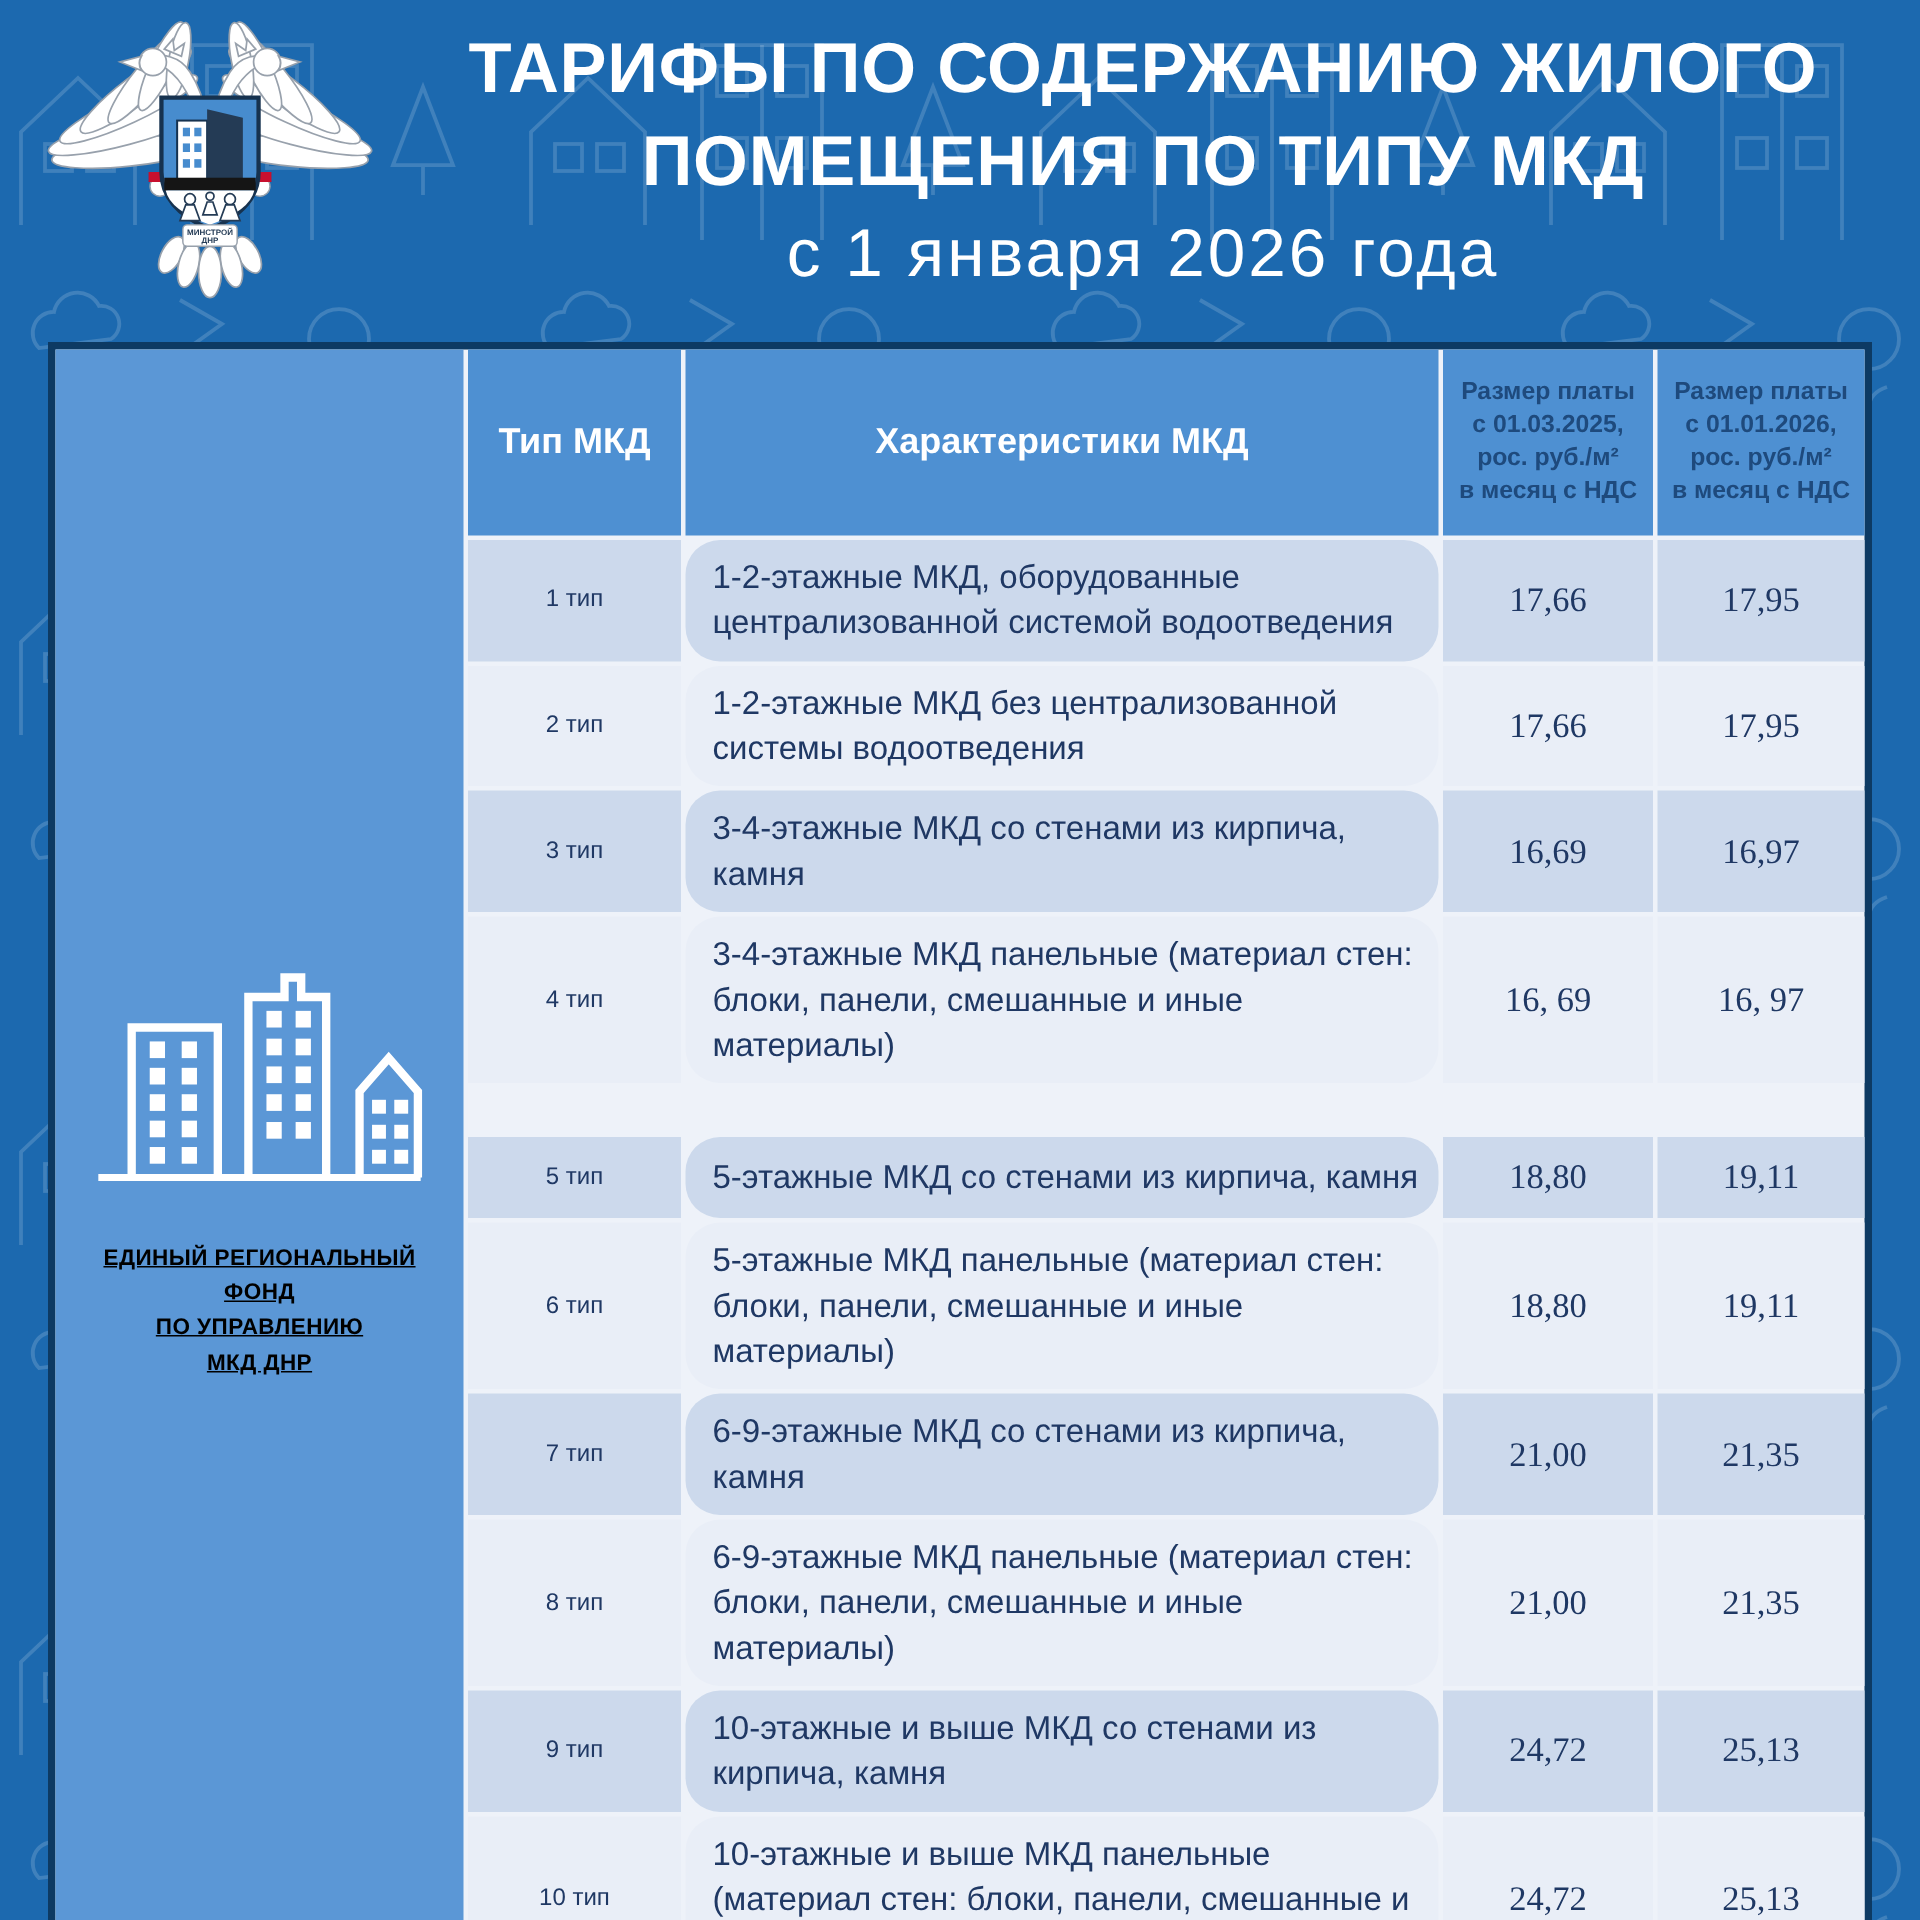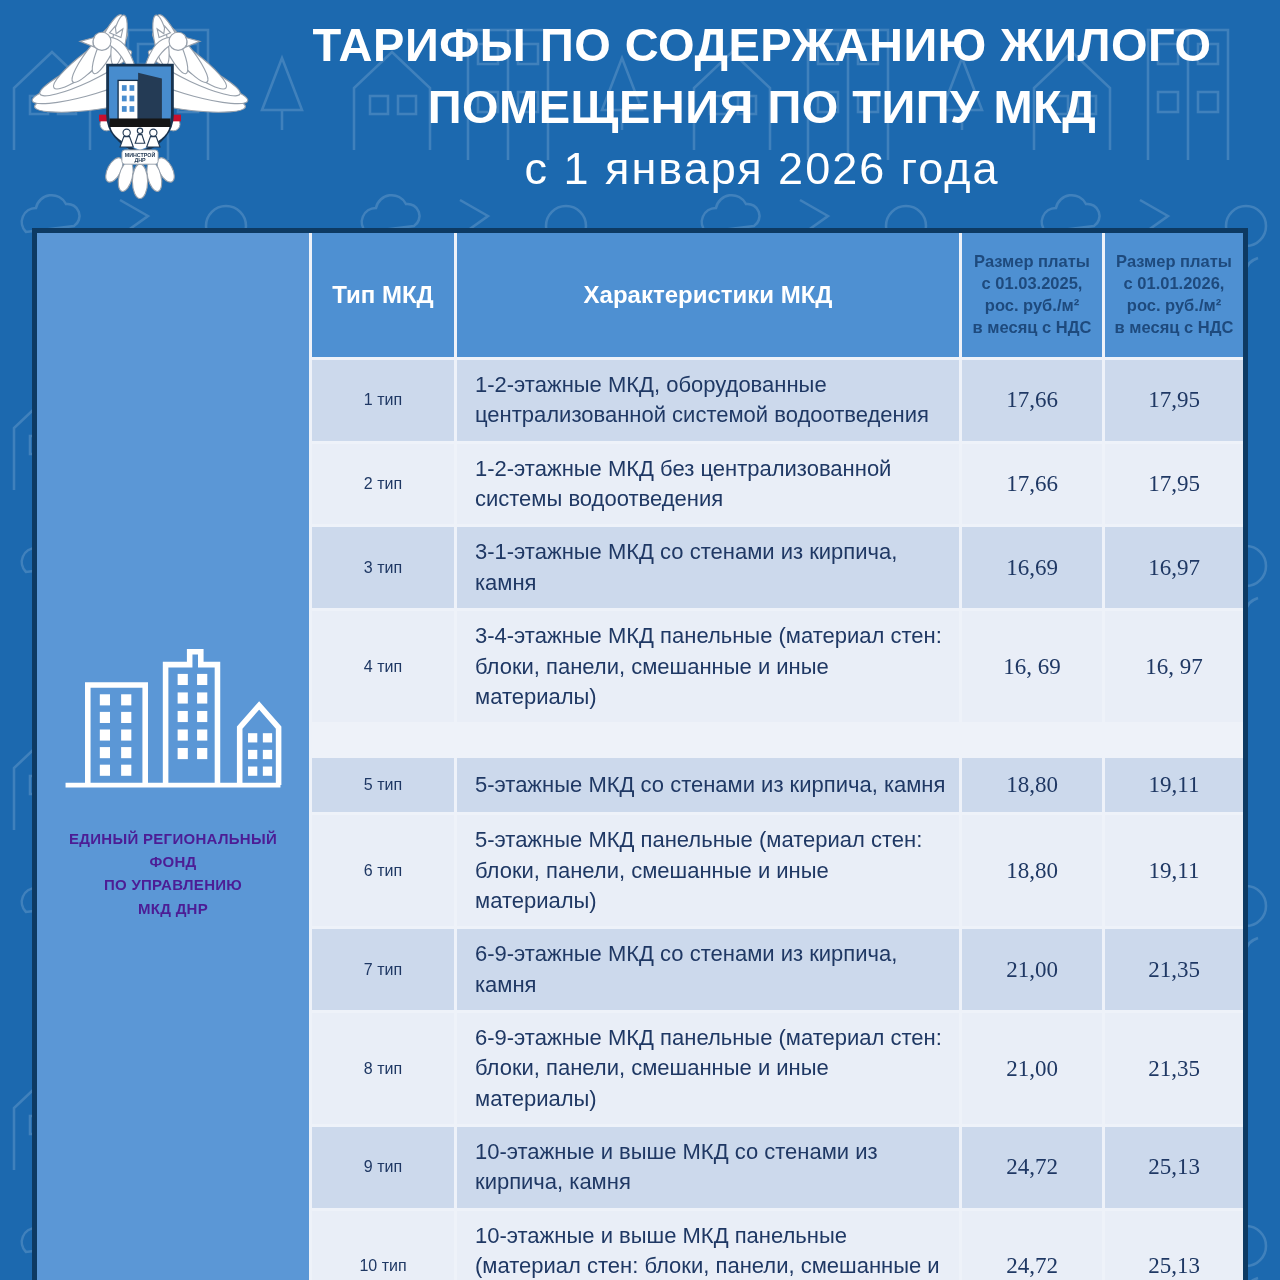--- a/index.html
+++ b/index.html
@@ -57,22 +57,22 @@
   .org-panel {
     grid-column:1; grid-row:1 / span 11;
     background:#5b97d6;
     display:flex; flex-direction:column;
     align-items:center; justify-content:center;
     gap:16px;
     padding:10px 14px;
   }
   .org-panel svg.buildings { width:226px; height:176px; display:block; }
   .org-name {
-    color:#4c1d95; font-weight:700; font-size:15px;
-    text-align:center; line-height:1.55; letter-spacing:0.3px;
+    color:#000000; font-weight:700; font-size:15px;
+    text-align:center; line-height:1.55; letter-spacing:0.3px;text-decoration:underline;
   }
   .th {
     background:#4e90d2;
     display:flex; align-items:center; justify-content:center;
     text-align:center;
   }
   .th.big { color:#ffffff; font-weight:700; font-size:24px; }
   .th.small {
     color:#1e4a7d; font-weight:700; font-size:16.5px;
     line-height:1.32; white-space:pre-line; padding:6px 4px;
@@ -80,21 +80,21 @@
   .td {
     display:flex; align-items:center;
     color:#1f3864;
     min-height:80px;
   }
   .td.ra { background:#ccd9ec; }
   .td.rb { background:#e9eef7; }
   .td.type { justify-content:center; font-size:16px; }
   .td.desc {
     justify-content:flex-start; text-align:left;
-    font-size:22px; line-height:1.38; padding:10px 12px 10px 18px;
+    font-size:22px; line-height:1.38; padding:10px 12px 10px 18px;border-radius:23px;
   }
   .td.num { justify-content:center; font-size:23px;font-family:Liberation Serif, serif; }
   .td.h54  { min-height:54px;margin-top:33px; }
   .td.h100 { min-height:100px; }
 </style>
 </head>
 <body>
 
 <svg class="bg" xmlns="http://www.w3.org/2000/svg">
   <defs>
@@ -287,21 +287,21 @@
     <div class="td ra desc">1-2-этажные МКД, оборудованные централизованной системой водоотведения</div>
     <div class="td ra num">17,66</div>
     <div class="td ra num">17,95</div>
 
     <div class="td rb type">2 тип</div>
     <div class="td rb desc">1-2-этажные МКД без централизованной системы водоотведения</div>
     <div class="td rb num">17,66</div>
     <div class="td rb num">17,95</div>
 
     <div class="td ra type">3 тип</div>
-    <div class="td ra desc">3-1-этажные МКД со стенами из кирпича, камня</div>
+    <div class="td ra desc">3-4-этажные МКД со стенами из кирпича, камня</div>
     <div class="td ra num">16,69</div>
     <div class="td ra num">16,97</div>
 
     <div class="td rb type">4 тип</div>
     <div class="td rb desc">3-4-этажные МКД панельные (материал стен: блоки, панели, смешанные и иные материалы)</div>
     <div class="td rb num">16, 69</div>
     <div class="td rb num">16, 97</div>
 
     <div class="td ra type h54">5 тип</div>
     <div class="td ra desc h54">5-этажные МКД со стенами из кирпича, камня</div>

